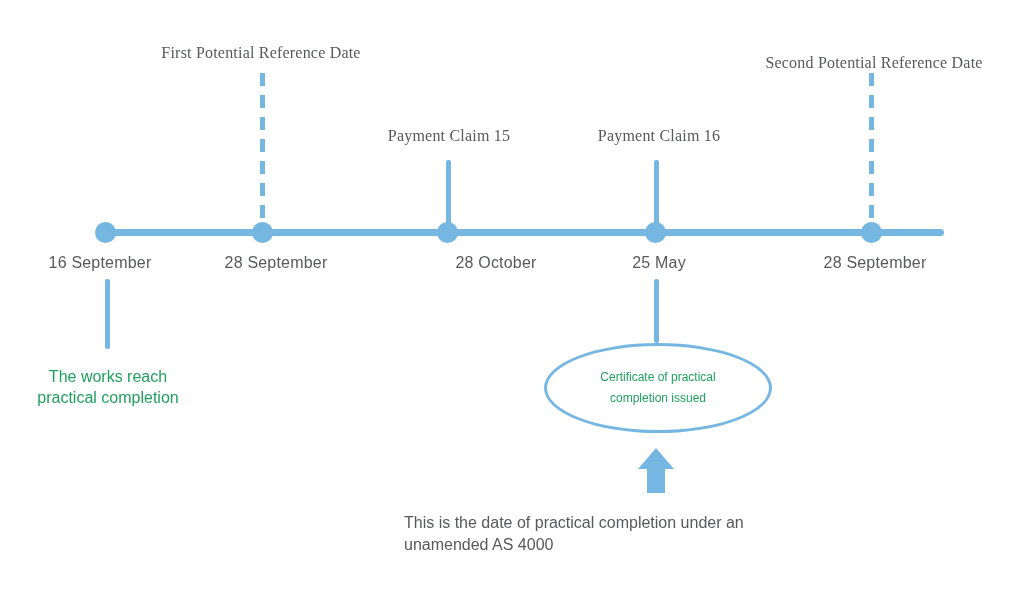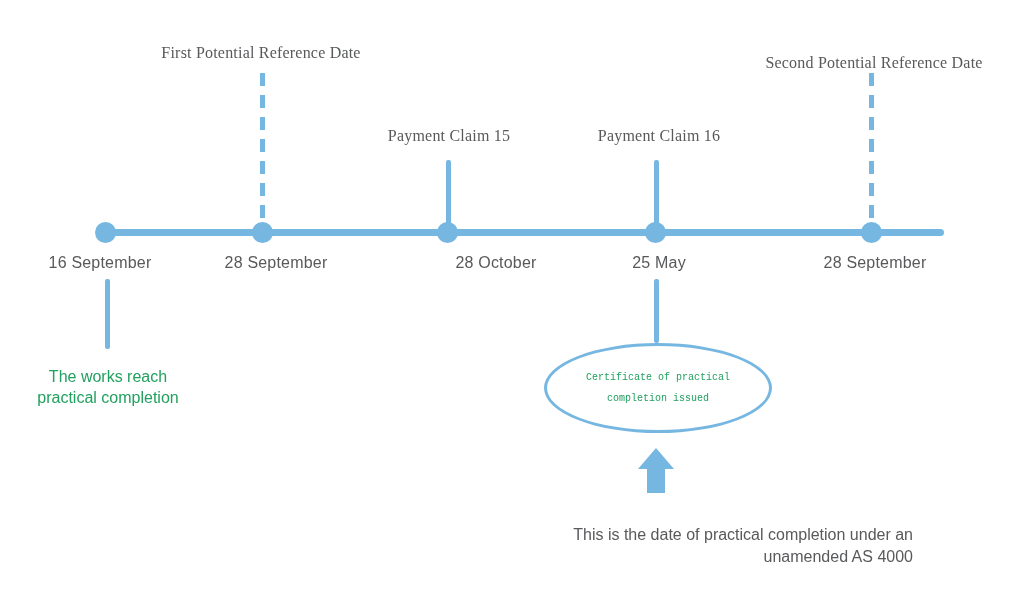--- a/index.html
+++ b/index.html
@@ -15,26 +15,26 @@
   .date-lbl{position:absolute;font-size:16px;letter-spacing:.2px;white-space:nowrap;transform:translateX(-50%);color:var(--gray);}
 
   .bar{position:absolute;left:98px;top:229px;width:846px;height:7px;background:var(--blue);border-radius:4px;}
   .dot{position:absolute;width:21px;height:21px;border-radius:50%;background:var(--blue);top:222px;}
 
   .vline{position:absolute;width:5px;background:var(--blue);border-radius:2px;}
   .vdash{position:absolute;width:5px;background:repeating-linear-gradient(to bottom,var(--blue) 0 13px,transparent 13px 22px);}
 
   .note{position:absolute;font-size:16px;line-height:21px;text-align:center;color:var(--green);}
   .ellipse{position:absolute;left:544px;top:343px;width:228px;height:90px;border:3px solid var(--blue);border-radius:50%;box-sizing:border-box;display:flex;flex-direction:column;align-items:center;justify-content:center;}
-  .ellipse .eline{font-size:10px;line-height:21px;color:var(--green);text-align:center;font-family:Liberation Mono, monospace;}
+  .ellipse .eline{font-size:12px;line-height:21px;color:var(--green);text-align:center;}
 
   .arrow-head{position:absolute;left:638px;top:448px;width:0;height:0;border-left:18px solid transparent;border-right:18px solid transparent;border-bottom:21px solid var(--blue);}
   .arrow-stem{position:absolute;left:647px;top:468px;width:18px;height:25px;background:var(--blue);}
 
-  .caption{position:absolute;left:453px;top:512px;width:460px;text-align:right;font-size:16px;line-height:22px;color:var(--gray);margin-top:12px;}
+  .caption{position:absolute;left:404px;top:512px;width:460px;text-align:left;font-size:16px;line-height:22px;color:var(--gray);}
 </style>
 </head>
 <body>
 
 <div class="canvas">
 
   <div class="lbl" style="left:261px;top:44px;">First Potential Reference Date</div>
   <div class="lbl" style="left:449px;top:127px;">Payment Claim 15</div>
   <div class="lbl" style="left:659px;top:127px;">Payment Claim 16</div>
   <div class="lbl" style="left:874px;top:40px;margin-top:14px;">Second Potential Reference Date</div>

